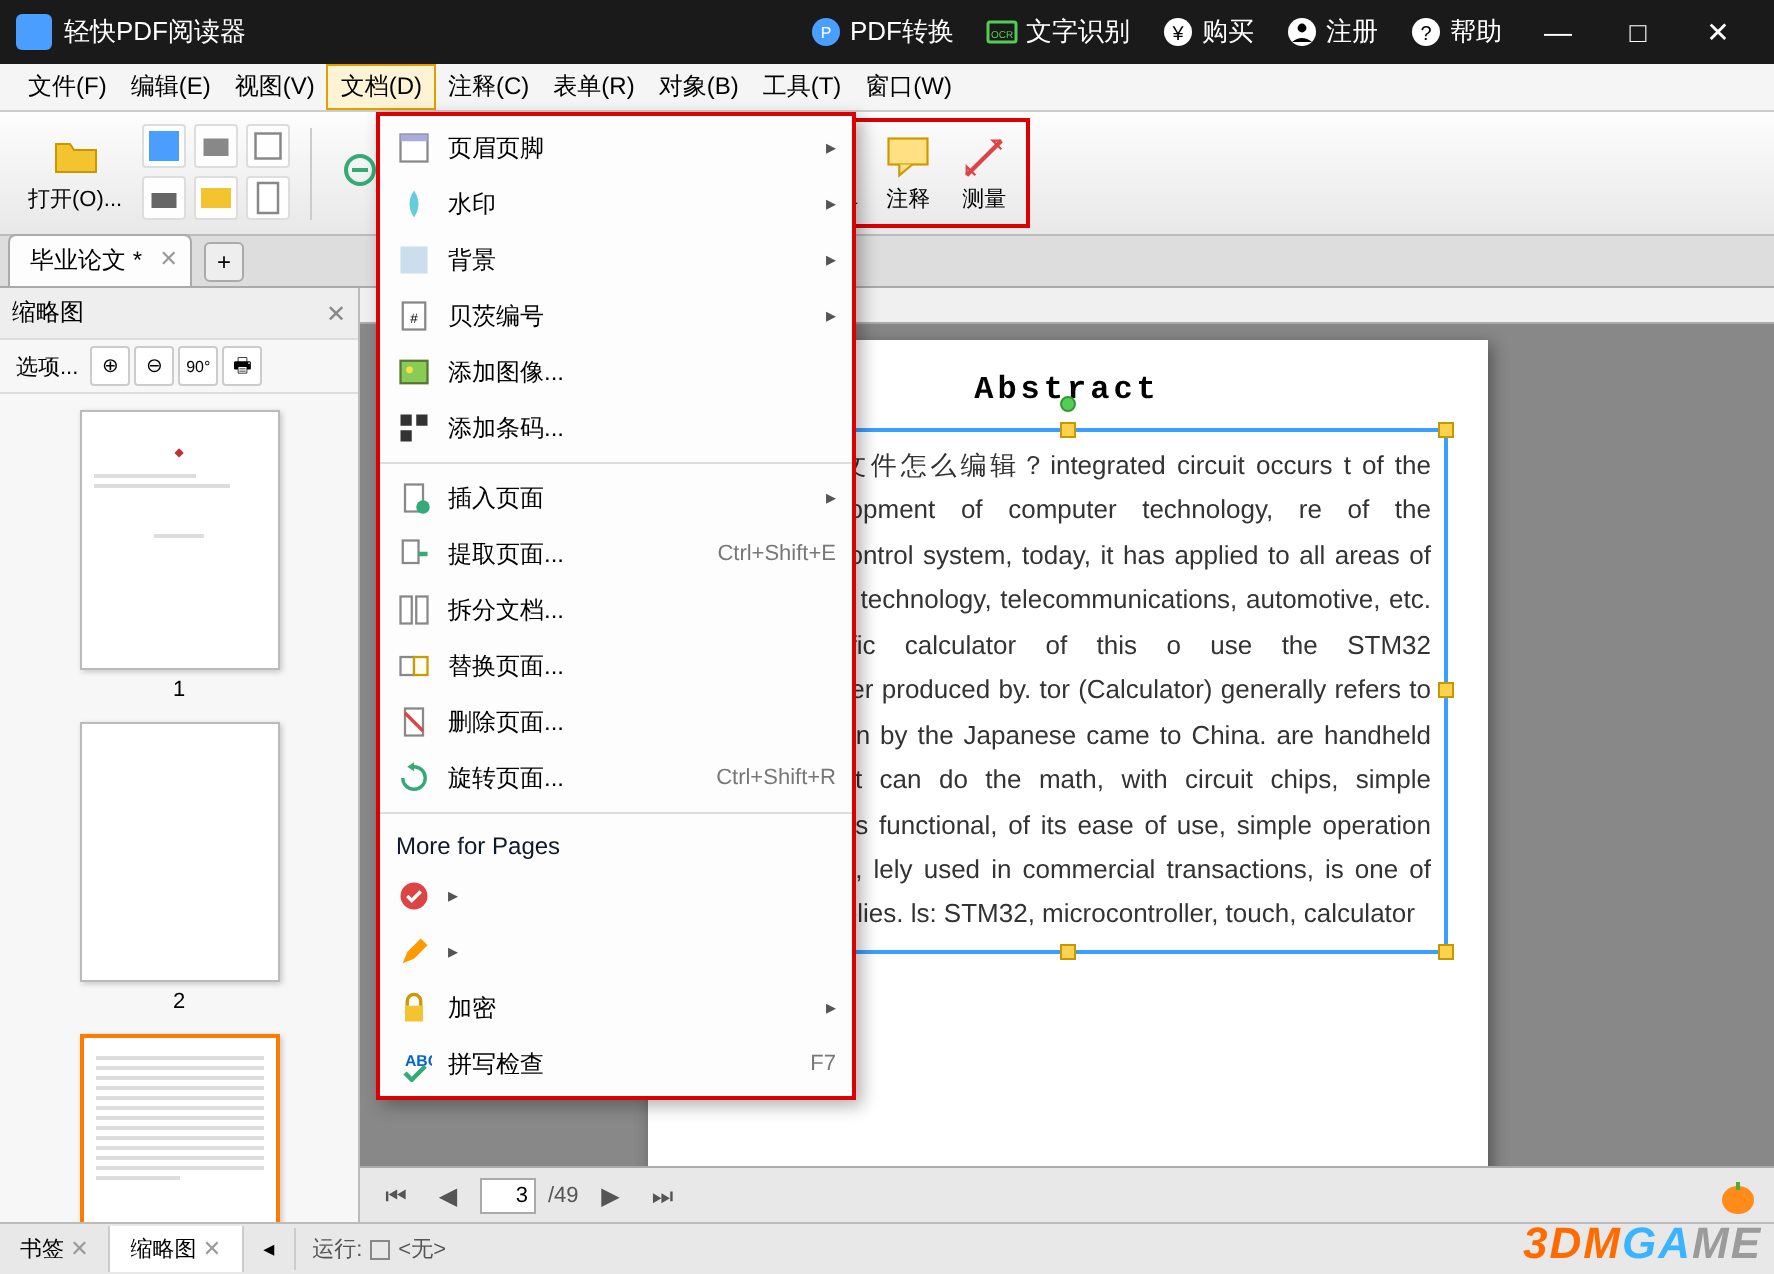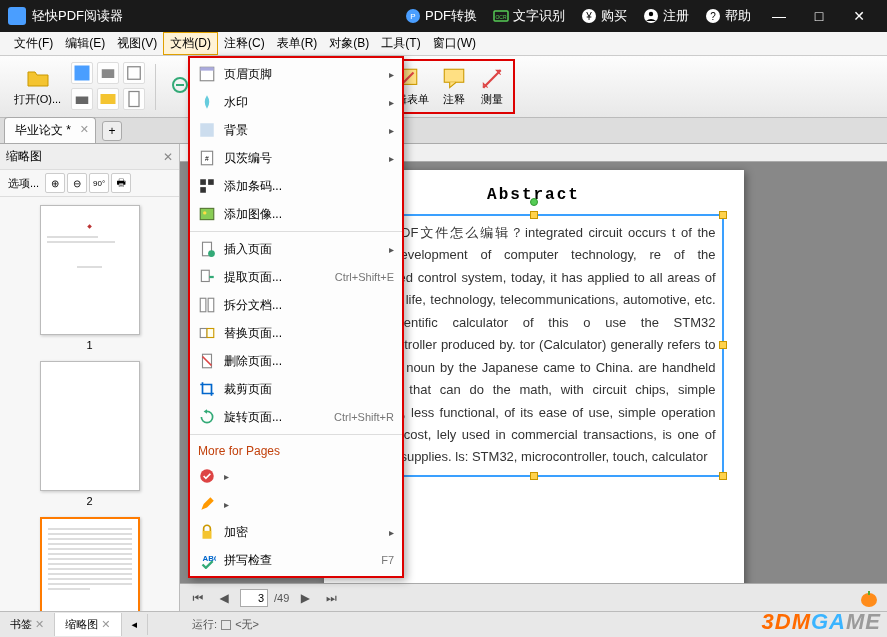--- a/index.html
+++ b/index.html
@@ -37,21 +37,21 @@
 .sidepanel .side-tools .sbtn { width: 20px; height: 20px; border: 1px solid #ccc; background: #fff; border-radius: 2px; display:flex;align-items:center;justify-content:center;font-size:10px; cursor:pointer;}
 .sidepanel .thumbs { flex: 1; overflow-y: auto; padding: 8px 0; }
 .sidepanel .thumb { width: 100px; margin: 0 auto 10px; text-align: center; cursor:pointer;}
 .sidepanel .thumb .thumb-pg { width: 100px; height: 130px; background: #fff; border: 1px solid #bbb; box-shadow: 1px 1px 3px rgba(0,0,0,.2); margin-bottom: 4px; padding: 6px; overflow: hidden; }
 .sidepanel .thumb.active .thumb-pg { border: 2px solid #ff7b00; }
 .sidepanel .thumb .thumb-pg .tline { height: 2px; background: #ddd; margin: 3px 0; }
 .sidepanel .thumb-num { font-size: 11px; }
 .bottombar { height: 26px; background: #e8e8e8; border-top: 1px solid #bbb; display: flex; align-items: center; }
 .bottombar .bt-tab { padding: 4px 10px; border-right: 1px solid #ccc; font-size: 11px; cursor:pointer;}
 .bottombar .bt-tab.active { background: #fff; }
-.bottombar .run-status { padding: 0 8px; font-size: 11px; color: #555; display:flex;align-items:center;gap:4px;margin-left:36px;}
+.bottombar .run-status { padding: 0 8px; font-size: 11px; color: #555; display:flex;align-items:center;gap:4px;}
 .doc-area { flex: 1; background: #888; position: relative; display: flex; flex-direction: column; }
 .doc-ruler { height: 18px; background: #f0f0f0; border-bottom: 1px solid #aaa; }
 .doc-scroll { flex: 1; overflow: auto; display: flex; justify-content: center; padding: 8px 0; }
 .doc-page { width: 420px; background: #fff; box-shadow: 2px 2px 8px rgba(0,0,0,.4); padding: 16px 20px; position: relative; min-height: 420px; }
 .doc-page .abstract-title { text-align: center; font-family: "Courier New", monospace; font-size: 16px; font-weight: bold; letter-spacing: 2px; margin-bottom: 10px; }
 .doc-page .textframe { border: 2px solid #3aa0ff; padding: 6px; font-family: "Courier New", monospace; font-size: 13px; line-height: 1.65; color: #333; position: relative; text-align: justify; }
 .doc-page .handle { position: absolute; width: 8px; height: 8px; background: #ffd24d; border: 1px solid #c99700; }
 .doc-page .handle.tl { top: -5px; left: -5px; } .doc-page .handle.tr { top: -5px; right: -5px; }
 .doc-page .handle.bl { bottom: -5px; left: -5px; } .doc-page .handle.br { bottom: -5px; right: -5px; }
 .doc-page .handle.ml { top: 50%; left: -5px; margin-top:-4px;} .doc-page .handle.mr { top: 50%; right: -5px; margin-top:-4px;}
@@ -59,28 +59,28 @@
 .doc-page .rothandle { position:absolute; top:-18px; left:50%; width:8px;height:8px;background:#5c5;border-radius:50%;border:1px solid #393;margin-left:-4px;}
 .doc-page .cat { position: absolute; width: 70px; height: 70px; left: -10px; top: 130px; opacity: 0.85; pointer-events: none; }
 .doc-nav { height: 28px; background: #e8e8e8; border-top: 1px solid #aaa; display: flex; align-items: center; justify-content: center; gap: 6px; padding: 0 8px; }
 .doc-nav .nbtn { width: 20px; height: 20px; display:flex;align-items:center;justify-content:center; cursor:pointer; color:#555; }
 .doc-nav .pginput { width: 28px; height: 18px; text-align: right; border: 1px solid #aaa; font-size: 11px; padding-right:3px;}
 .doc-nav .pgtotal { font-size: 11px; color: #555; }
 .doc-nav .pumpkin { width:20px;height:20px; position:relative; margin-left:auto; }
 .watermark { position: absolute; right: 6px; bottom: 2px; font-size: 22px; font-weight: 900; font-style: italic; letter-spacing: 1px; pointer-events: none; z-index: 5000; }
 .watermark .wm1 { color: #ff6b00; } .watermark .wm2 { color: #3ab4ff; } .watermark .wm3 { color: #9b9b9b; }
 
-.dropdown { position: absolute; left: 188px; top: 56px; width: 216px; background: #fdfdfd; border: 2px solid #d00; box-shadow: 3px 3px 8px rgba(0,0,0,.3); z-index: 5000; padding: 2px 0; }
+.dropdown { position: absolute; left: 188px; top: 56px; width: 240px; background: #fdfdfd; border: 2px solid #d00; box-shadow: 3px 3px 8px rgba(0,0,0,.3); z-index: 5000; padding: 2px 0; }
 .dropdown .dd-item { display: flex; align-items: center; padding: 5px 8px; cursor: pointer; font-size: 12px; gap: 8px; }
 .dropdown .dd-icon { width: 18px; height: 18px; flex: 0 0 18px; display:flex;align-items:center;justify-content:center; }
 .dropdown .dd-label { flex: 1; }
 .dropdown .dd-shortcut { color: #777; font-size: 11px; }
 .dropdown .dd-arrow { color: #555; font-size: 10px; }
 .dropdown .dd-sep { height: 1px; background: #ddd; margin: 3px 0; }
-.dropdown .dd-section { padding: 6px 8px 4px; color: #c2410c; font-size: 12px; }
+.dropdown .dd-section { padding: 6px 8px 4px; color: #0f172a; font-size: 12px; }
 .ico-svg { width: 100%; height: 100%; }
 </style>
 </head>
 <body>
 
 <div class="titlebar">
   <div class="app-logo"></div>
   <div class="app-title">轻快PDF阅读器</div>
   <div class="spacer"></div>
   <div class="tool">
@@ -400,36 +400,36 @@
           <rect x="3" y="2" width="10" height="12" fill="#fff" stroke="#888"></rect>
           <text x="8" y="11" font-size="6" text-anchor="middle">#</text>
         </svg>
       </div>
       <div class="dd-label">贝茨编号</div>
       <div class="dd-arrow">▸</div>
     </div>
   <div class="dd-item">
       <div class="dd-icon">
         <svg viewBox="0 0 16 16" class="ico-svg">
+          <rect x="2" y="3" width="12" height="10" fill="#8c5" stroke="#573"></rect>
+          <circle cx="6" cy="7" r="1.5" fill="#fd4"></circle>
+        </svg>
+      </div>
+      <div class="dd-label">添加图像...</div>
+    </div>
+  <div class="dd-item">
+      <div class="dd-icon">
+        <svg viewBox="0 0 16 16" class="ico-svg">
           <rect x="2" y="2" width="5" height="5" fill="#333"></rect>
           <rect x="9" y="2" width="5" height="5" fill="#333"></rect>
           <rect x="2" y="9" width="5" height="5" fill="#333"></rect>
         </svg>
       </div>
       <div class="dd-label">添加条码...</div>
     </div>
-  <div class="dd-item">
-      <div class="dd-icon">
-        <svg viewBox="0 0 16 16" class="ico-svg">
-          <rect x="2" y="3" width="12" height="10" fill="#8c5" stroke="#573"></rect>
-          <circle cx="6" cy="7" r="1.5" fill="#fd4"></circle>
-        </svg>
-      </div>
-      <div class="dd-label">添加图像...</div>
-    </div>
   <div class="dd-sep"></div>
   <div class="dd-item">
       <div class="dd-icon">
         <svg viewBox="0 0 16 16" class="ico-svg">
           <rect x="4" y="2" width="8" height="12" fill="#fff" stroke="#888"></rect>
           <circle cx="12" cy="12" r="3" fill="#3a7"></circle>
         </svg>
       </div>
       <div class="dd-label">插入页面</div>
       <div class="dd-arrow">▸</div>
@@ -467,28 +467,20 @@
         <svg viewBox="0 0 16 16" class="ico-svg">
           <rect x="4" y="2" width="8" height="12" fill="#fff" stroke="#888"></rect>
           <line x1="4" y1="4" x2="12" y2="12" stroke="#d44" stroke-width="1.5"></line>
         </svg>
       </div>
       <div class="dd-label">删除页面...</div>
     </div>
   <div class="dd-item">
       <div class="dd-icon">
         <svg viewBox="0 0 16 16" class="ico-svg">
-          <path d="M4 2 L4 12 L14 12 M2 4 L12 4 L12 14" stroke="#06c" fill="none" stroke-width="1.5"></path>
-        </svg>
-      </div>
-      <div class="dd-label">裁剪页面</div>
-    </div>
-  <div class="dd-item">
-      <div class="dd-icon">
-        <svg viewBox="0 0 16 16" class="ico-svg">
           <path d="M8 3 A5 5 0 1 1 3 8" fill="none" stroke="#3a7" stroke-width="1.5"></path>
           <polygon points="8,1 8,5 5,3" fill="#3a7"></polygon>
         </svg>
       </div>
       <div class="dd-label">旋转页面...</div>
       <div class="dd-shortcut">Ctrl+Shift+R</div>
     </div>
   <div class="dd-sep"></div>
   <div class="dd-section">More for Pages</div>
   <div class="dd-item">

